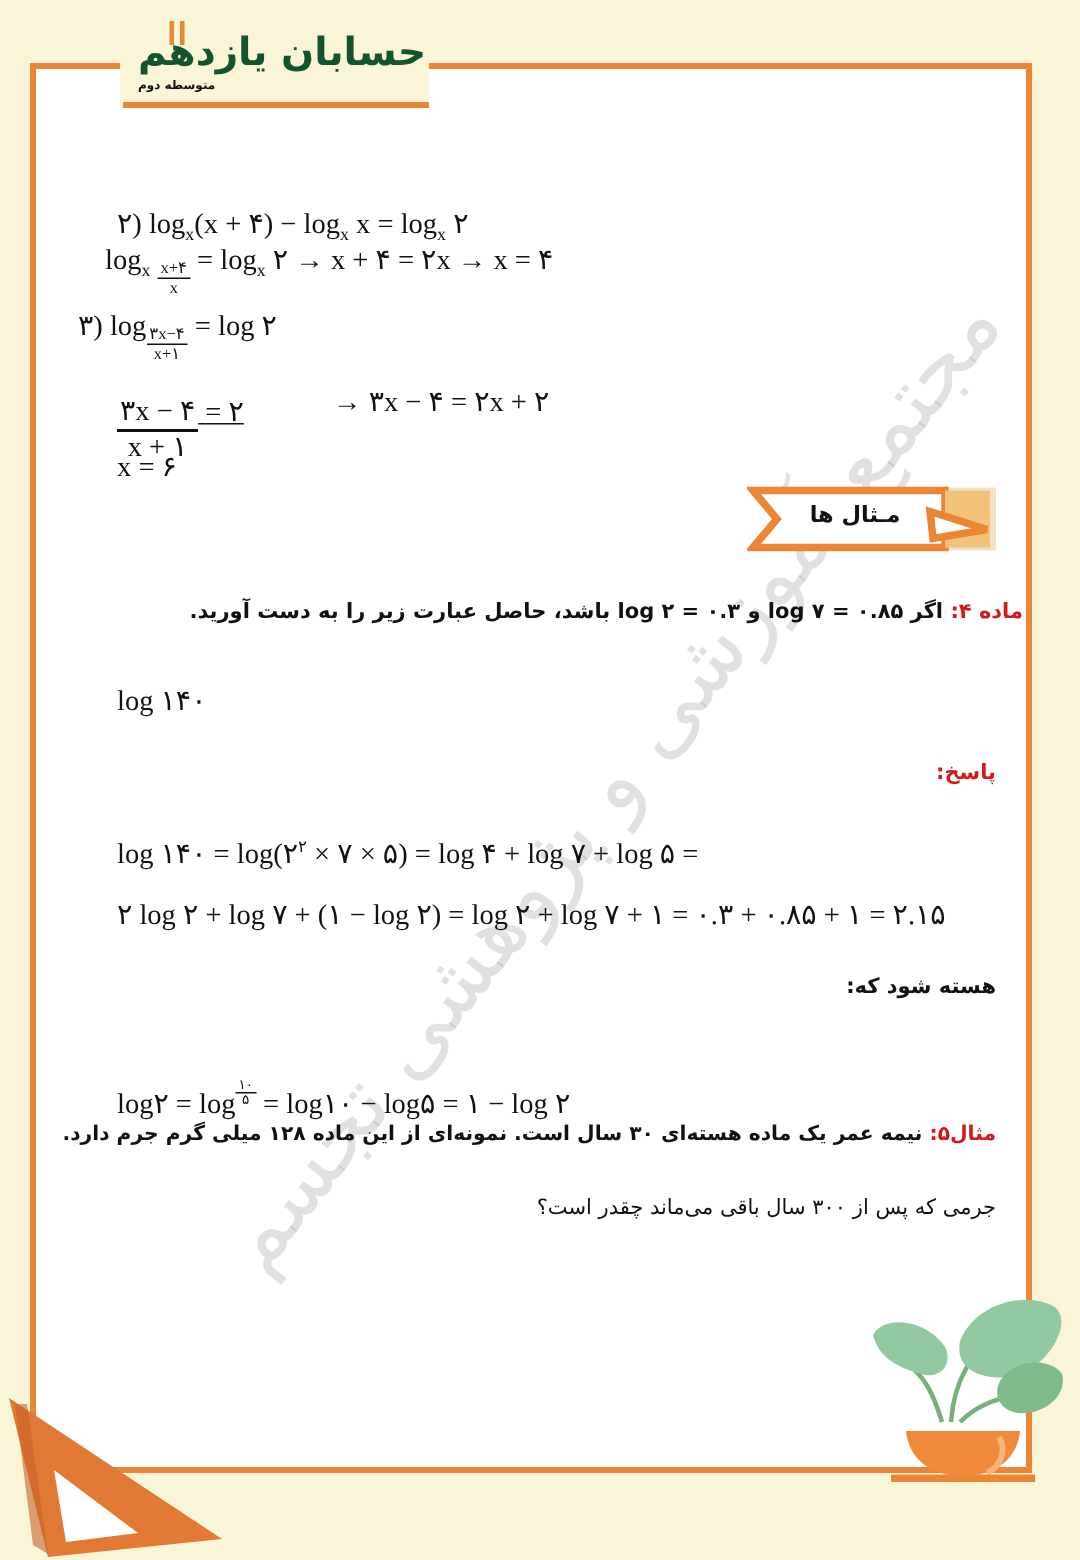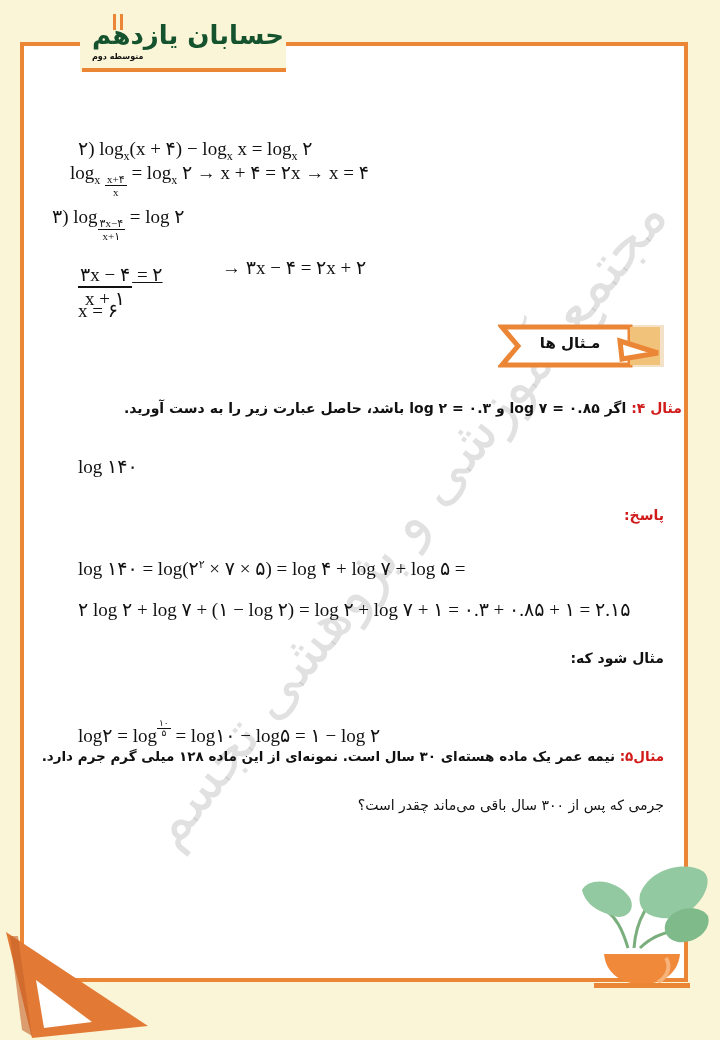--- a/index.html
+++ b/index.html
@@ -107,32 +107,32 @@
 
 <svg class="banner" viewBox="0 0 166 46">
   <polygon points="0,2 166,2 166,44 0,44 18,23" fill="#f3e2c8"></polygon>
   <polygon points="4,4 132,4 132,42 4,42 20,23" fill="#ffffff" stroke="#ec8637" stroke-width="5"></polygon>
   <rect x="132" y="4" width="30" height="38" fill="#f1c27a"></rect>
   <polygon points="122,18 160,30 124,36" fill="#ffffff" stroke="#ec8637" stroke-width="5"></polygon>
 </svg>
 <div class="banner-label">مـثال ها</div>
 
 <div class="fa" style="right:38px; top:400px;">
-  <span class="red">مثال ۴:</span>
+  <span class="red">ماده ۴:</span>
   <span>اگر ۰.۸۵ = log ۷ و ۰.۳ = log ۲ باشد، حاصل عبارت زیر را به دست آورید.</span>
 </div>
 <div class="math" style="left:78px; top:455px;">log ۱۴۰</div>
 
 <div class="fa red" style="right:56px; top:507px;">پاسخ:</div>
 <div class="math" style="left:78px; top:557px;">
   <span>log ۱۴۰ = log(۲</span><sup>۲</sup><span> × ۷ × ۵) = log ۴ + log ۷ + log ۵ =</span>
 </div>
 <div class="math" style="left:78px; top:598px;">۲ log ۲ + log ۷ + (۱ − log ۲) = log ۲ + log ۷ + ۱ = ۰.۳ + ۰.۸۵ + ۱ = ۲.۱۵</div>
 
-<div class="fa" style="right:56px; top:650px;">مثال شود که:</div>
+<div class="fa" style="right:56px; top:650px;">هسته شود که:</div>
 <div class="math" style="left:78px; top:698px;">
   <span>log۲ = log</span><span class="frac" style="font-size:9px; line-height:9px; vertical-align:6px;"><span class="num">۱۰</span><span class="den">۵</span></span>
   <span>= log۱۰ − log۵ = ۱ − log ۲</span>
 </div>
 
 <div class="fa" style="right:56px; top:748px; font-size:13.5px;">
   <span class="red">مثال۵:</span>
   <span>نیمه عمر یک ماده هسته‌ای ۳۰ سال است. نمونه‌ای از این ماده ۱۲۸ میلی گرم جرم دارد.</span>
 </div>
 <div class="fa" style="right:56px; top:797px; font-weight:normal;">جرمی که پس از ۳۰۰ سال باقی می‌ماند چقدر است؟</div>

